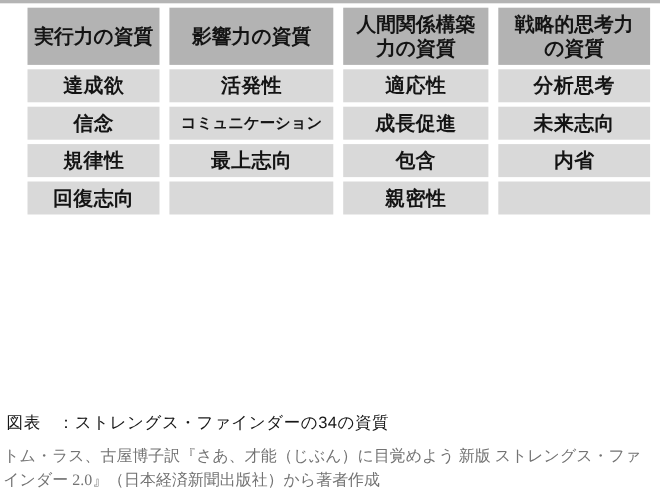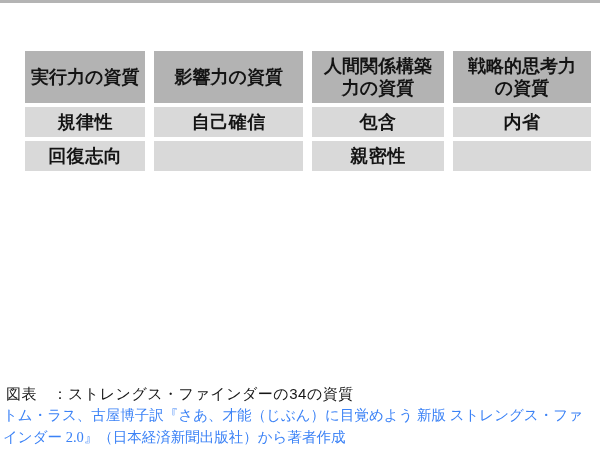--- a/index.html
+++ b/index.html
@@ -20,21 +20,20 @@
     top: 0; left: 0;
     width: 600px; height: 3px;
     background: #b4b4b4;
   }
   table.strengths {
     position: absolute;
     top: 3px; left: 16px;
     border-collapse: separate;
     border-spacing: 9px 4px;
     table-layout: fixed;
-    margin-top: 44px;
   }
   col.c1 { width: 124px; }
   col.c2 { width: 153px; }
   col.c3 { width: 136px; }
   col.c4 { width: 142px; }
   th.hdr {
     background: #b3b3b3;
     height: 52px;
     font-size: 18px;
     font-weight: bold;
@@ -55,34 +54,34 @@
     padding: 0;
     color: #141414;
     letter-spacing: 0.5px;
   }
   td.cell.small {
     font-size: 14px;
     letter-spacing: 0;
   }
   .caption {
     position: absolute;
-    left: 6px; top: 385px;
+    left: 6px; top: 375px;
     font-size: 15px;
     font-weight: normal;
     color: #161616;
     letter-spacing: 0.5px;
   }
   .source {
     position: absolute;
     left: 3px; top: 404px;
     width: 594px;
     font-family: "Liberation Serif", serif;
     font-size: 14.5px;
     line-height: 22px;
-    color: #3b82f6;
+    color: #737373;
   }
 </style>
 </head>
 <body>
 
 <div class="page">
 
   <div class="top-rule"></div>
 
   <table class="strengths">
@@ -97,22 +96,34 @@
         <th class="hdr">実行力の資質</th>
         <th class="hdr">影響力の資質</th>
         <th class="hdr">人間関係構築
 力の資質</th>
         <th class="hdr">戦略的思考力
 の資質</th>
       </tr>
     </thead>
     <tbody>
       <tr>
+        <td class="cell">達成欲</td>
+        <td class="cell">活発性</td>
+        <td class="cell">適応性</td>
+        <td class="cell">分析思考</td>
+      </tr>
+      <tr>
+        <td class="cell">信念</td>
+        <td class="cell small">コミュニケーション</td>
+        <td class="cell">成長促進</td>
+        <td class="cell">未来志向</td>
+      </tr>
+      <tr>
         <td class="cell">規律性</td>
-        <td class="cell">自己確信</td>
+        <td class="cell">最上志向</td>
         <td class="cell">包含</td>
         <td class="cell">内省</td>
       </tr>
       <tr>
         <td class="cell">回復志向</td>
         <td class="cell"></td>
         <td class="cell">親密性</td>
         <td class="cell"></td>
       </tr>
     </tbody>

